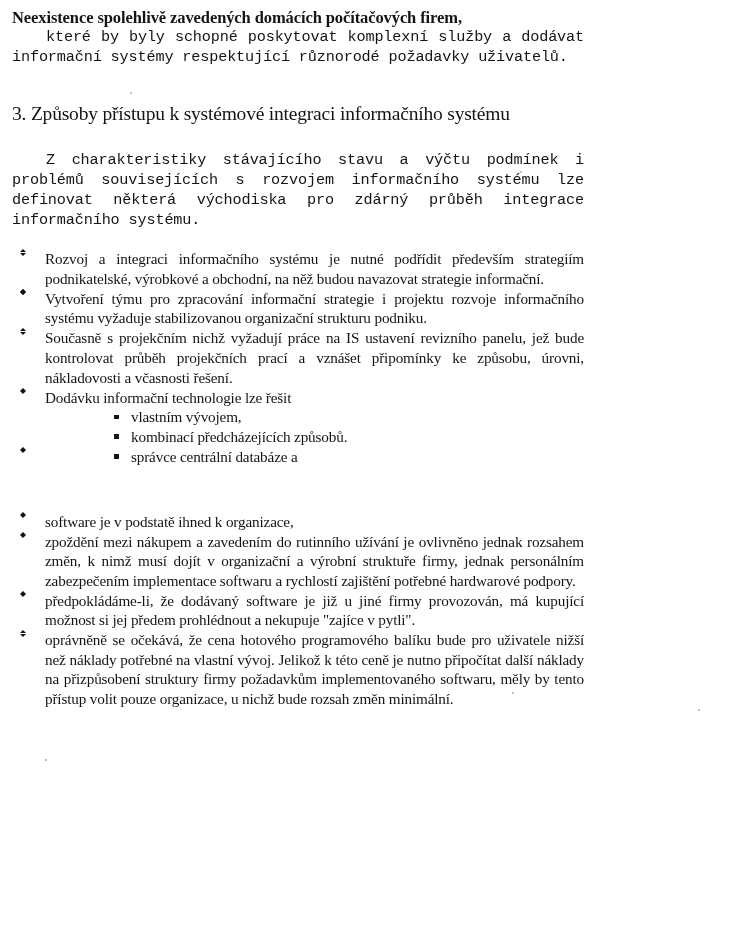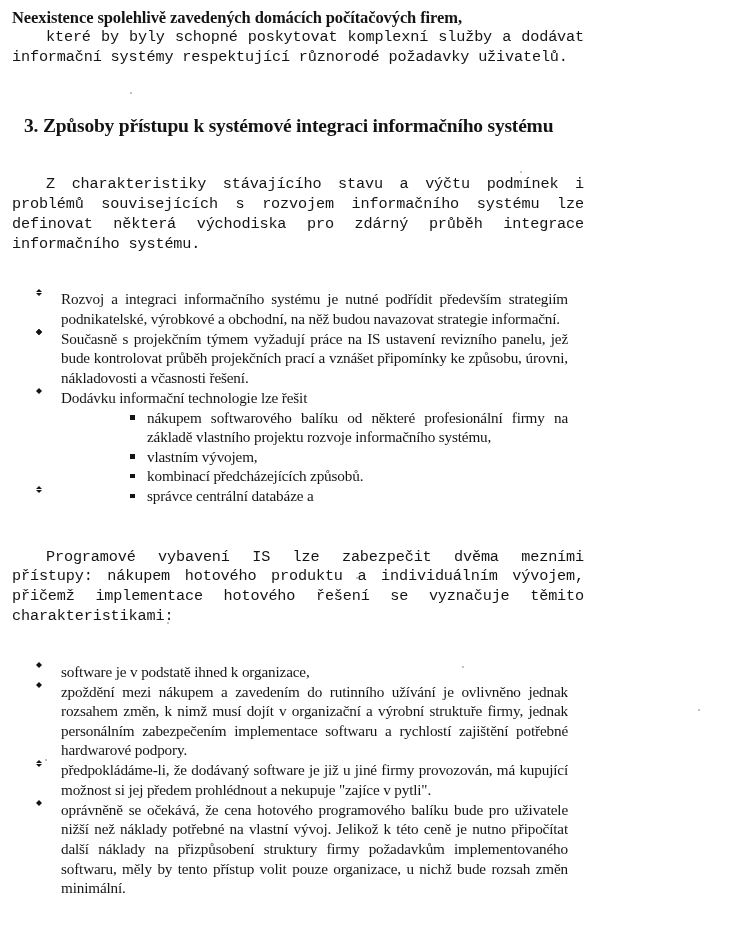--- a/index.html
+++ b/index.html
@@ -39,31 +39,31 @@
     font-size: 15.2px;
     line-height: 1.30;
     text-align: justify;
     margin: 0;
     letter-spacing: -0.15px;
   }
   p.body.indent { text-indent: 34px; font-family: Liberation Mono, monospace; }
 
   h2.section-heading {
     font-size: 19.5px;
-    font-weight: bold;
+    font-weight: normal;
     line-height: 1.2;
-    margin: 12px;
+    margin: 0;
     letter-spacing: -0.2px;
     white-space: nowrap;
   }
 
   
   ul.lvl1 {
     list-style: none;
-    margin: 16px;
+    margin: 0;
     padding: 0;
   }
   ul.lvl1 > li {
     position: relative;
     padding-left: 33px;
     font-size: 15.2px;
     line-height: 1.285;
     text-align: justify;
     letter-spacing: -0.15px;
     margin: 0 0 0.5px 0;
@@ -163,34 +163,34 @@
       <span class="bullet-diamond"></span>
       <span>Rozvoj a integraci informačního systému je nutné podřídit především strategiím podnikatelské, výrobkové a obchodní, na něž budou navazovat strategie informační.</span>
     </li>
 
     <li>
       <span class="bullet-diamond"></span>
     </li>
 
     <li>
       <span class="bullet-diamond"></span>
-    </li>
-
-    <li>
-      <span class="bullet-diamond"></span>
-      <span>Současně s projekčním týmem vyžadují práce na IS ustavení revizního panelu, jež bude kontrolovat průběh projekčních prací a vznášet připomínky ke způsobu, úrovni, nákladovosti a včasnosti řešení.</span>
+      <span>Vytvoření týmu pro zpracování informační strategie i projektu rozvoje informačního systému vyžaduje stabilizovanou organizační strukturu podniku.</span>
+    </li>
+
+    <li>
+      <span class="bullet-diamond"></span>
+      <span>Současně s projekčním nichž vyžadují práce na IS ustavení revizního panelu, jež bude kontrolovat průběh projekčních prací a vznášet připomínky ke způsobu, úrovni, nákladovosti a včasnosti řešení.</span>
     </li>
 
     <li>
       <span class="bullet-diamond"></span>
       <span>Dodávku informační technologie lze řešit</span>
       <ul class="lvl2">
         <li>
           <span class="bullet-square"></span>
-          <span>nákupem softwarového balíku od některé profesionální firmy na základě vlastního projektu rozvoje informačního systému,</span>
         </li>
         <li>
           <span class="bullet-square"></span>
           <span>vlastním vývojem,</span>
         </li>
         <li>
           <span class="bullet-square"></span>
           <span>kombinací předcházejících způsobů.</span>
         </li>
       </ul>
@@ -203,21 +203,20 @@
           <span class="bullet-square"></span>
           <span>správce centrální databáze a</span>
         </li>
       </ul>
     </li>
 
   </ul>
 
   <div class="spacer-l"></div>
 
-  <p class="body indent">Programové vybavení IS lze zabezpečit dvěma mezními přístupy: nákupem hotového produktu a individuálním vývojem, přičemž implementace hotového řešení se vyznačuje těmito charakteristikami:</p>
 
   <div class="spacer-m"></div>
 
   <ul class="lvl1">
 
     <li>
       <span class="bullet-diamond"></span>
       <span>software je v podstatě ihned k organizace,</span>
     </li>
 

